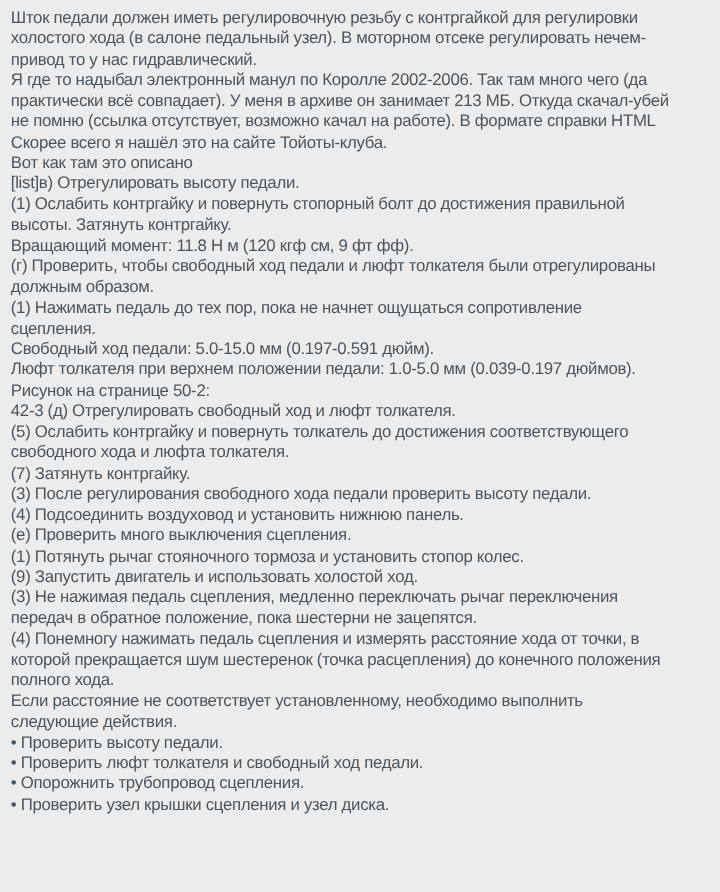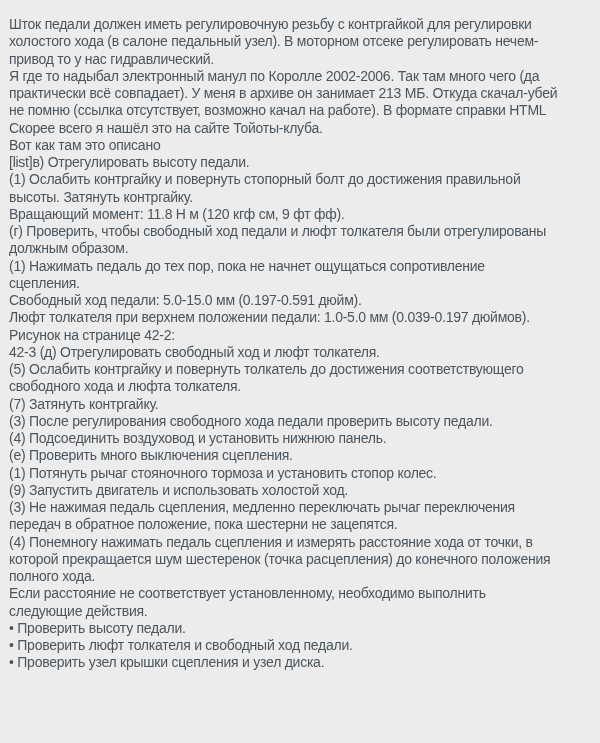--- a/index.html
+++ b/index.html
@@ -8,21 +8,21 @@
   }
   body {
     width: 600px;
     height: 743px;
     background: #ececec;
     overflow: hidden;
   }
   .post-body {
     box-sizing: border-box;
     width: 564px;
-    padding: 16px 6px 0 9px;
+    padding: 6px 6px 0 9px;
     font-family: "Liberation Sans", "DejaVu Sans", sans-serif;
     font-size: 14px;
     line-height: 17.25px;
     letter-spacing: -0.25px;
     color: #4b555d;
   }
   .post-body p {
     margin: 0;
     padding: 0;
     word-wrap: break-word;
@@ -35,28 +35,29 @@
   <p>Шток педали должен иметь регулировочную резьбу с контргайкой для регулировки холостого хода (в салоне педальный узел). В моторном отсеке регулировать нечем-привод то у нас гидравлический.</p>
   <p>Я где то надыбал электронный манул по Королле 2002-2006. Так там много чего (да практически всё совпадает). У меня в архиве он занимает 213 МБ. Откуда скачал-убей не помню (ссылка отсутствует, возможно качал на работе). В формате справки HTML Скорее всего я нашёл это на сайте Тойоты-клуба.</p>
   <p>Вот как там это описано</p>
   <p>[list]в) Отрегулировать высоту педали.</p>
   <p>(1) Ослабить контргайку и повернуть стопорный болт до достижения правильной высоты. Затянуть контргайку.</p>
   <p>Вращающий момент: 11.8 Н м (120 кгф см, 9 фт фф).</p>
   <p>(г) Проверить, чтобы свободный ход педали и люфт толкателя были отрегулированы должным образом.</p>
   <p>(1) Нажимать педаль до тех пор, пока не начнет ощущаться сопротивление сцепления.</p>
   <p>Свободный ход педали: 5.0-15.0 мм (0.197-0.591 дюйм).</p>
   <p>Люфт толкателя при верхнем положении педали: 1.0-5.0 мм (0.039-0.197 дюймов).</p>
-  <p>Рисунок на странице 42-2:</p>
+  <p>Рисунок на странице 50-2:</p>
   <p>42-3 (д) Отрегулировать свободный ход и люфт толкателя.</p>
   <p>(5) Ослабить контргайку и повернуть толкатель до достижения соответствующего свободного хода и люфта толкателя.</p>
   <p>(7) Затянуть контргайку.</p>
   <p>(3) После регулирования свободного хода педали проверить высоту педали.</p>
   <p>(4) Подсоединить воздуховод и установить нижнюю панель.</p>
   <p>(е) Проверить много выключения сцепления.</p>
   <p>(1) Потянуть рычаг стояночного тормоза и установить стопор колес.</p>
   <p>(9) Запустить двигатель и использовать холостой ход.</p>
   <p>(3) Не нажимая педаль сцепления, медленно переключать рычаг переключения передач в обратное положение, пока шестерни не зацепятся.</p>
   <p>(4) Понемногу нажимать педаль сцепления и измерять расстояние хода от точки, в которой прекращается шум шестеренок (точка расцепления) до конечного положения полного хода.</p>
   <p>Если расстояние не соответствует установленному, необходимо выполнить следующие действия.</p>
   <p>• Проверить высоту педали.</p>
   <p>• Проверить люфт толкателя и свободный ход педали.</p>
+  <p>• Опорожнить трубопровод сцепления.</p>
   <p>• Проверить узел крышки сцепления и узел диска.</p>
 </div>
 
 </body></html>

